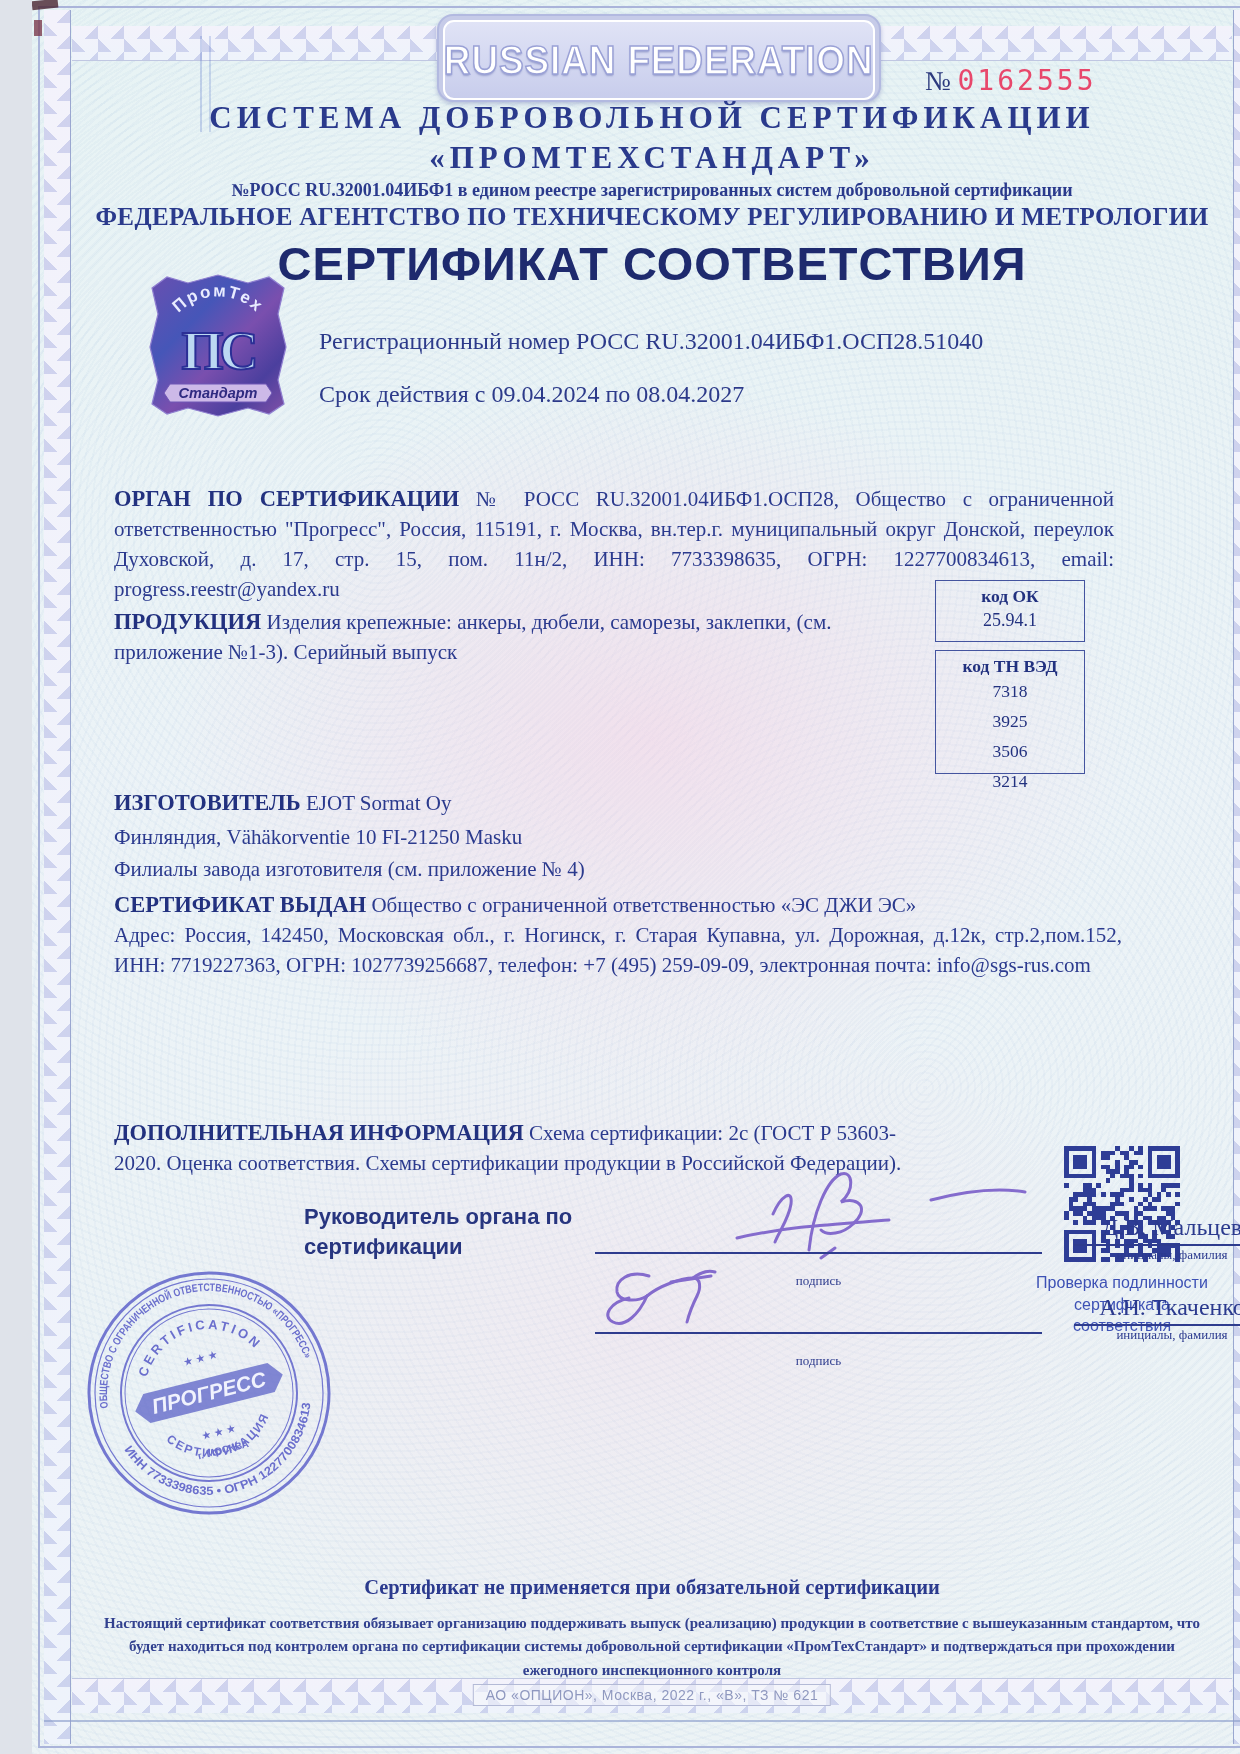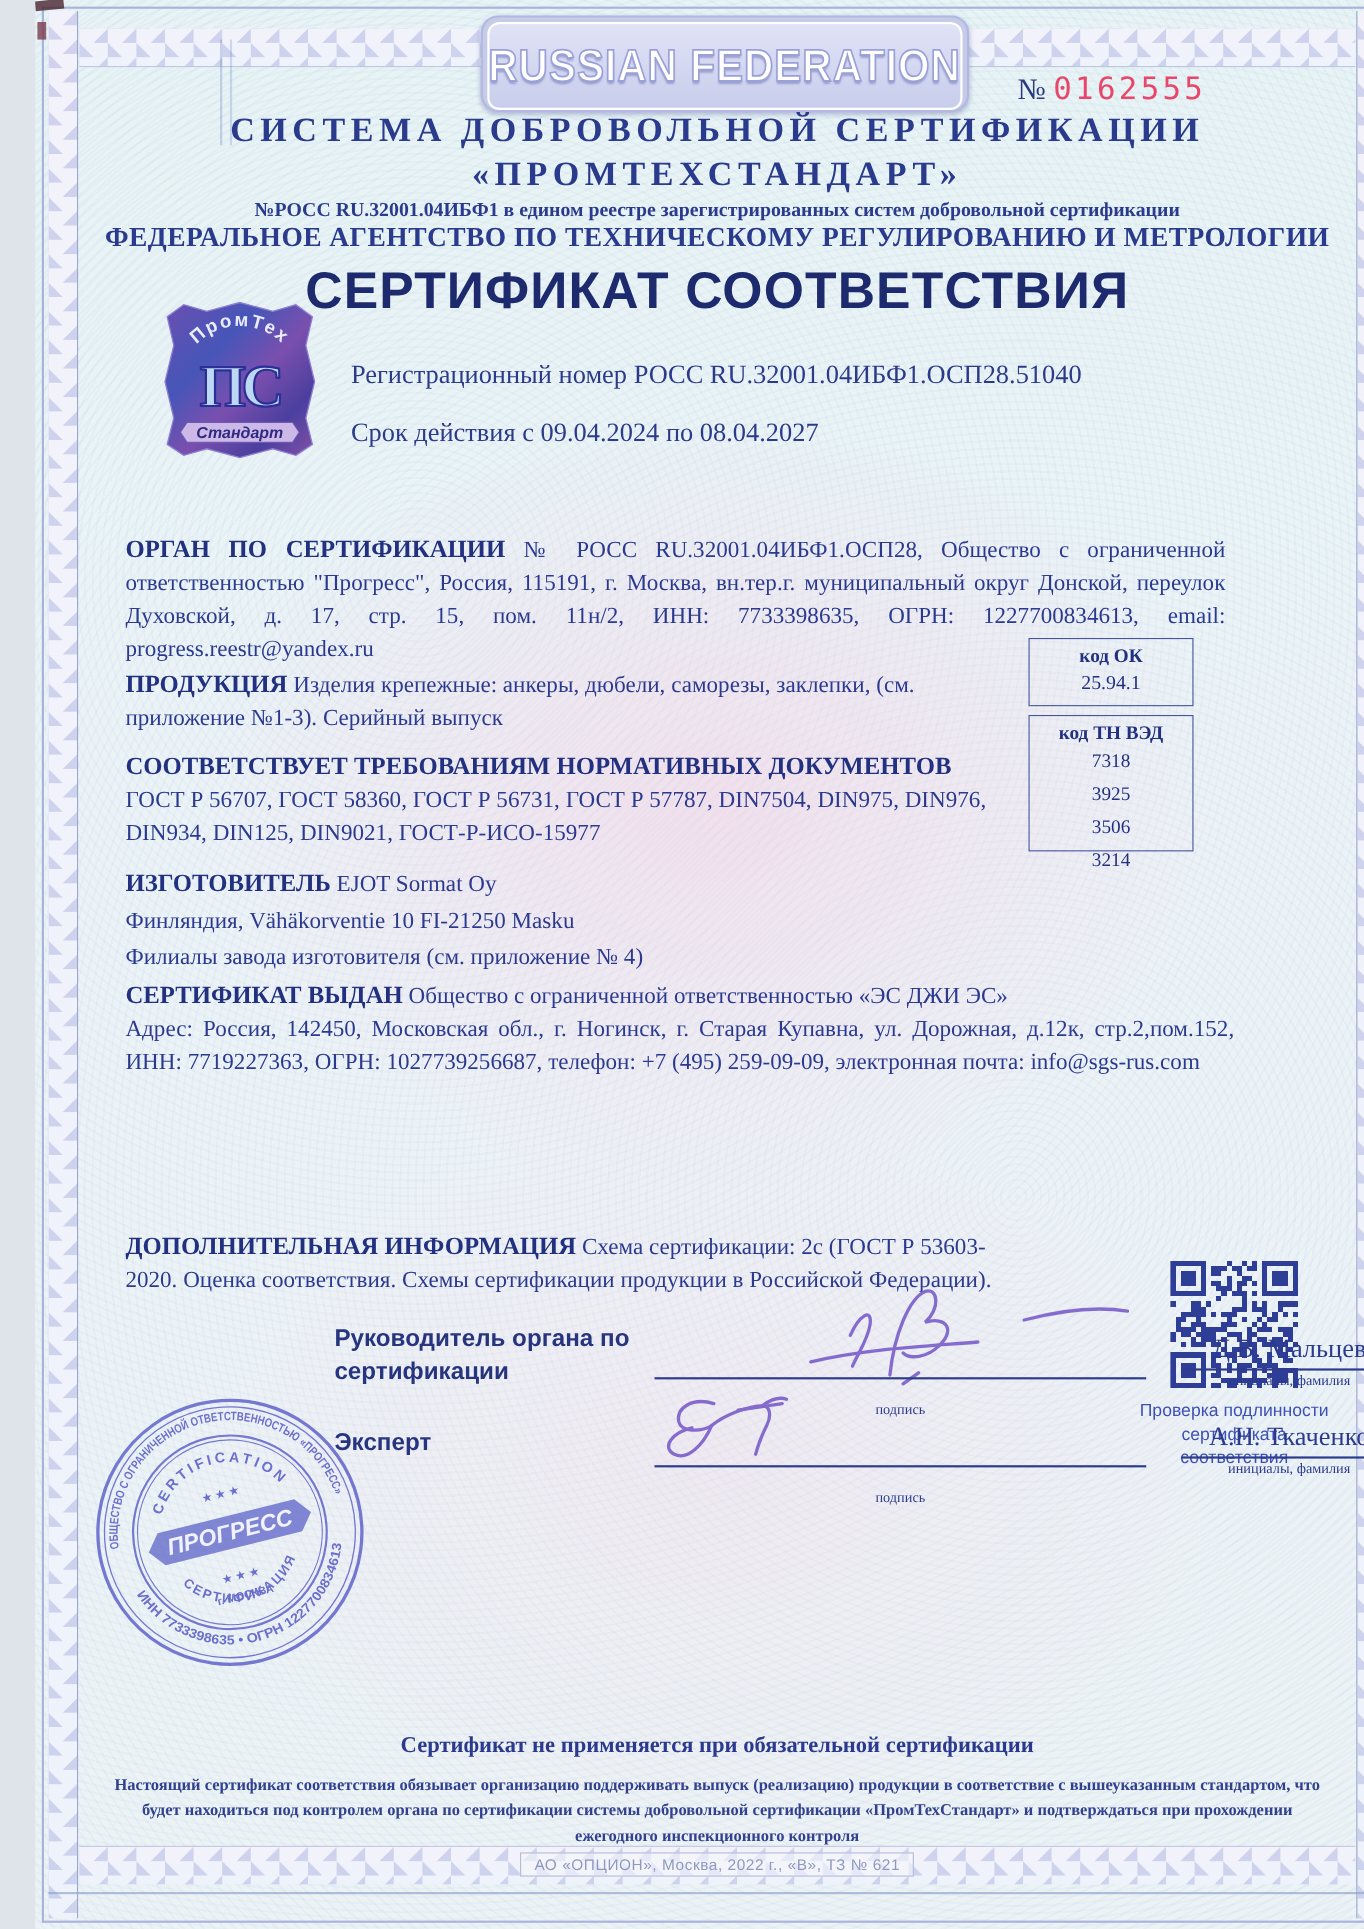--- a/index.html
+++ b/index.html
@@ -178,22 +178,20 @@
     <div class="cb-val">25.94.1</div>
   </div>
   <div class="codebox box-tn">
     <div class="cb-label">код ТН ВЭД</div>
     <div class="cb-val">7318</div>
     <div class="cb-val">3925</div>
     <div class="cb-val">3506</div>
     <div class="cb-val">3214</div>
   </div>
 
-  <p class="para conformity"><b>СООТВЕТСТВУЕТ ТРЕБОВАНИЯМ НОРМАТИВНЫХ ДОКУМЕНТОВ</b><br>
-    <span>ГОСТ Р 56707, ГОСТ 58360, ГОСТ Р 56731, ГОСТ Р 57787, DIN7504, DIN975, DIN976, DIN934, DIN125, DIN9021, ГОСТ-Р-ИСО-15977</span></p>
 
   <p class="para manufacturer"><b>ИЗГОТОВИТЕЛЬ</b> <span>EJOT Sormat Oy</span><br>
     <span>Финляндия, Vähäkorventie 10 FI-21250 Masku</span><br>
     <span>Филиалы завода изготовителя (см. приложение № 4)</span></p>
 
   <p class="para issued just"><b>СЕРТИФИКАТ ВЫДАН</b> <span>Общество с ограниченной ответственностью «ЭС ДЖИ ЭС»</span><br>
     <span>Адрес: Россия, 142450, Московская обл., г. Ногинск, г. Старая Купавна, ул. Дорожная, д.12к, стр.2,пом.152, ИНН: 7719227363, ОГРН: 1027739256687, телефон: +7 (495) 259-09-09, электронная почта: info@sgs-rus.com</span></p>
 
 
   <p class="para additional"><b>ДОПОЛНИТЕЛЬНАЯ ИНФОРМАЦИЯ</b> <span>Схема сертификации: 2с (ГОСТ Р 53603-2020. Оценка соответствия. Схемы сертификации продукции в Российской Федерации).</span></p>
@@ -514,21 +512,20 @@
         <rect x="12" y="24" width="1" height="1"></rect>
         <rect x="15" y="24" width="1" height="1"></rect>
         <rect x="17" y="24" width="1" height="1"></rect>
         <rect x="20" y="24" width="1" height="1"></rect>
         <rect x="24" y="24" width="1" height="1"></rect>
       </svg>
   </div>
   <div class="qr-caption">Проверка подлинности сертификата соответствия</div>
 
   <div class="role role1">Руководитель органа по сертификации</div>
-  <div class="role role2">Эксперт</div>
 
   <svg class="sigsvg sig1" viewBox="0 0 500 108">
     <g fill="none" stroke="#7c61ca" stroke-width="3" stroke-linecap="round" opacity=".92">
       <path d="M196,62 C204,44 216,36 214,52 C212,66 202,80 198,90"></path>
       <path d="M232,98 C236,60 250,28 264,22 C276,18 278,38 264,50 C284,44 292,58 276,72 C266,82 250,84 244,78"></path>
       <path d="M160,86 C212,74 262,72 312,68"></path>
       <path d="M258,96 L244,106"></path>
       <path d="M354,48 C392,38 424,36 448,40"></path>
     </g>
   </svg>

